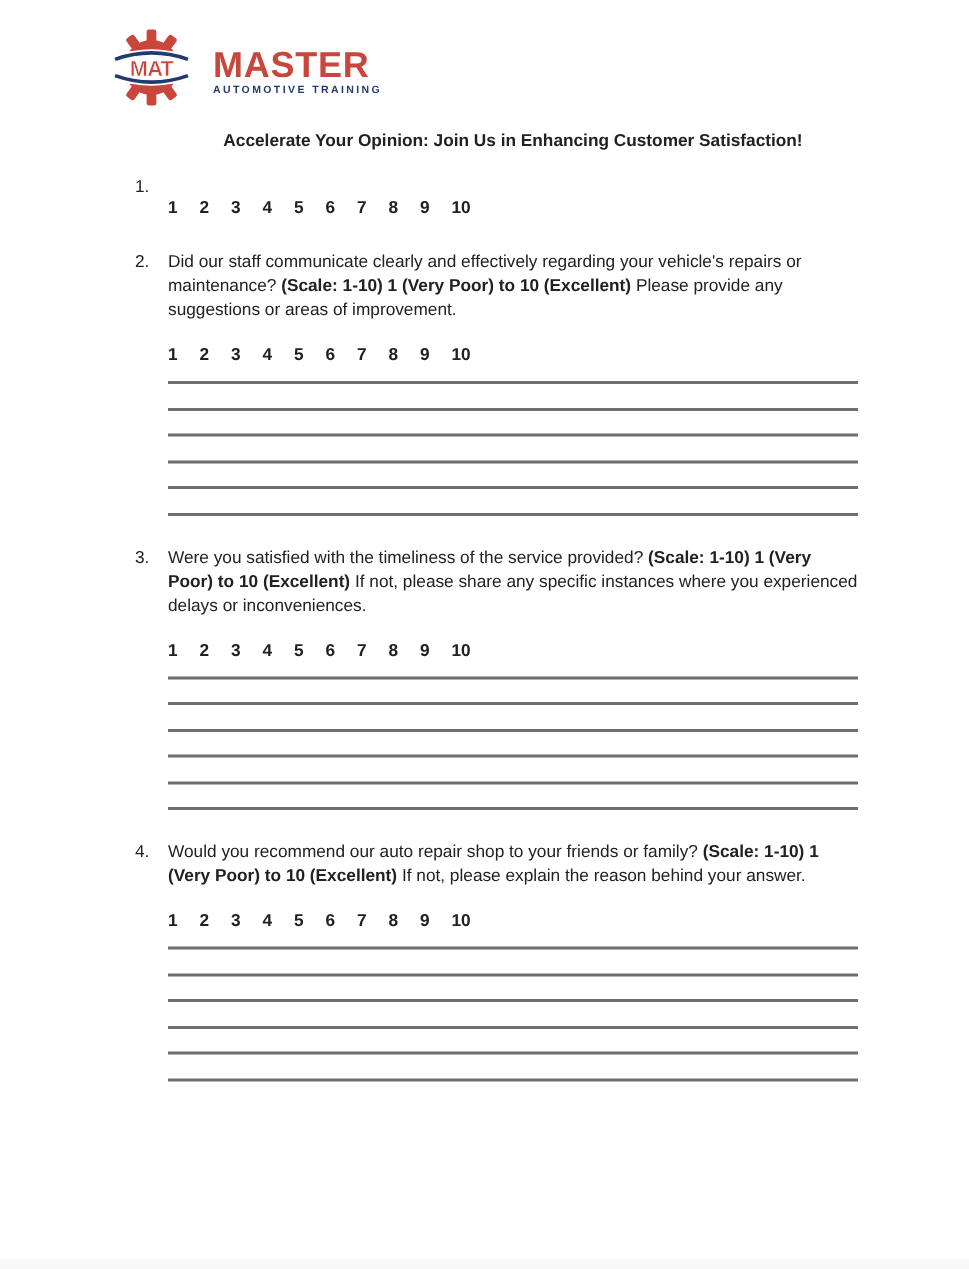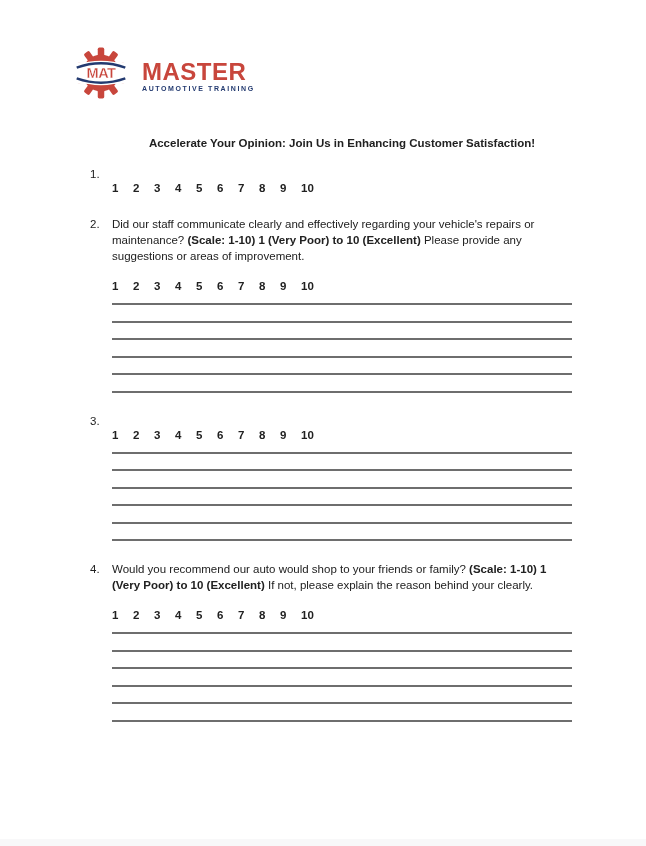--- a/index.html
+++ b/index.html
@@ -9,36 +9,36 @@
     font-family: "Liberation Sans", sans-serif;
     color: #212121;
     position: relative;
     overflow: hidden;
   }
   .page { position: relative; width: 646px; height: 846px; }
 
   
   .logo-row {
     display: flex; align-items: center;
-    margin-left: 74px; padding-top: 46px; height: 54px;
+    margin-left: 74px; padding-top: 18px; height: 54px;
   }
   .logo-mark { width: 54px; height: 54px; flex: 0 0 auto; }
   .logo-text { margin-left: 14px; margin-top: 6px; }
   .logo-name {
     font-size: 24px; font-weight: bold; letter-spacing: 0.5px;
     color: #C8463C; line-height: 22px;
   }
   .logo-tagline {
     font-size: 7px; font-weight: bold; letter-spacing: 1.6px;
     color: #233A70; margin-top: 2px;
   }
 
   
   .doc-title {
-    margin: 36px 0 15px 112px;
+    margin: 15px 0 15px 112px;
     width: 460px;
     text-align: center;
     font-size: 11.5px; font-weight: bold;
     line-height: 14px;
   }
 
   
   .question-list { margin-left: 90px; }
   .question-block { display: flex; margin-top: 20px; }
   .question-block:first-child { margin-top: 16px; }
@@ -149,20 +149,21 @@
             <div class="answer-line"></div>
             <div class="answer-line"></div>
             <div class="answer-line"></div>
           </div>
     </div>
   </div>
 
   <div class="question-block">
     <span class="q-number">3.</span>
     <div class="q-body">
+      <div class="question-text"><span>Were you satisfied with the timeliness of the service provided? </span><b>(Scale: 1-10) 1 (Very Poor) to 10 (Excellent)</b><span> If not, please share any specific instances where you experienced delays or inconveniences.</span></div>
       <div class="rating-scale">
             <span class="scale-num">1</span>
             <span class="scale-num">2</span>
             <span class="scale-num">3</span>
             <span class="scale-num">4</span>
             <span class="scale-num">5</span>
             <span class="scale-num">6</span>
             <span class="scale-num">7</span>
             <span class="scale-num">8</span>
             <span class="scale-num">9</span>
@@ -175,21 +176,21 @@
             <div class="answer-line"></div>
             <div class="answer-line"></div>
             <div class="answer-line"></div>
           </div>
     </div>
   </div>
 
   <div class="question-block">
     <span class="q-number">4.</span>
     <div class="q-body">
-      <div class="question-text"><span>Would you recommend our auto would shop to your friends or family? </span><b>(Scale: 1-10) 1 (Very Poor) to 10 (Excellent)</b><span> If not, please explain the reason behind your clearly.</span></div>
+      <div class="question-text"><span>Would you recommend our auto repair shop to your friends or family? </span><b>(Scale: 1-10) 1 (Very Poor) to 10 (Excellent)</b><span> If not, please explain the reason behind your answer.</span></div>
       <div class="rating-scale">
             <span class="scale-num">1</span>
             <span class="scale-num">2</span>
             <span class="scale-num">3</span>
             <span class="scale-num">4</span>
             <span class="scale-num">5</span>
             <span class="scale-num">6</span>
             <span class="scale-num">7</span>
             <span class="scale-num">8</span>
             <span class="scale-num">9</span>

